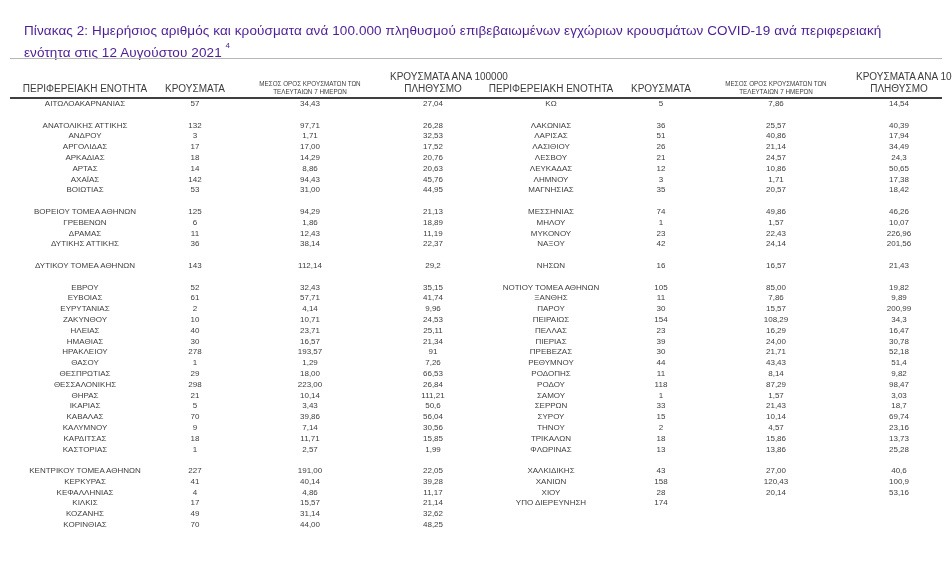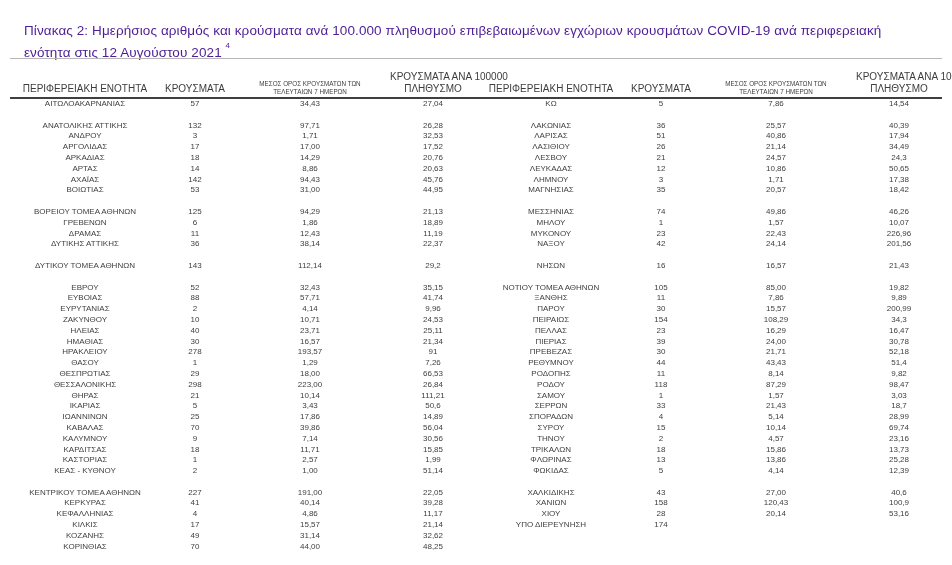--- a/index.html
+++ b/index.html
@@ -224,21 +224,21 @@
           <td>52</td>
           <td>32,43</td>
           <td>35,15</td>
           <td>ΝΟΤΙΟΥ ΤΟΜΕΑ ΑΘΗΝΩΝ</td>
           <td>105</td>
           <td>85,00</td>
           <td>19,82</td>
         </tr>
         <tr>
           <td>ΕΥΒΟΙΑΣ</td>
-          <td>88</td>
+          <td>61</td>
           <td>57,71</td>
           <td>41,74</td>
           <td>ΞΑΝΘΗΣ</td>
           <td>11</td>
           <td>7,86</td>
           <td>9,89</td>
         </tr>
         <tr>
           <td>ΕΥΡΥΤΑΝΙΑΣ</td>
           <td>2</td>
@@ -333,30 +333,20 @@
           <td>ΙΚΑΡΙΑΣ</td>
           <td>5</td>
           <td>3,43</td>
           <td>50,6</td>
           <td>ΣΕΡΡΩΝ</td>
           <td>33</td>
           <td>21,43</td>
           <td>18,7</td>
         </tr>
         <tr>
-          <td>ΙΩΑΝΝΙΝΩΝ</td>
-          <td>25</td>
-          <td>17,86</td>
-          <td>14,89</td>
-          <td>ΣΠΟΡΑΔΩΝ</td>
-          <td>4</td>
-          <td>5,14</td>
-          <td>28,99</td>
-        </tr>
-        <tr>
           <td>ΚΑΒΑΛΑΣ</td>
           <td>70</td>
           <td>39,86</td>
           <td>56,04</td>
           <td>ΣΥΡΟΥ</td>
           <td>15</td>
           <td>10,14</td>
           <td>69,74</td>
         </tr>
         <tr>
@@ -383,30 +373,20 @@
           <td>ΚΑΣΤΟΡΙΑΣ</td>
           <td>1</td>
           <td>2,57</td>
           <td>1,99</td>
           <td>ΦΛΩΡΙΝΑΣ</td>
           <td>13</td>
           <td>13,86</td>
           <td>25,28</td>
         </tr>
         <tr>
-          <td>ΚΕΑΣ - ΚΥΘΝΟΥ</td>
-          <td>2</td>
-          <td>1,00</td>
-          <td>51,14</td>
-          <td>ΦΩΚΙΔΑΣ</td>
-          <td>5</td>
-          <td>4,14</td>
-          <td>12,39</td>
-        </tr>
-        <tr>
           <td colspan="8" class="spacer"></td>
         </tr>
         <tr>
           <td>ΚΕΝΤΡΙΚΟΥ ΤΟΜΕΑ ΑΘΗΝΩΝ</td>
           <td>227</td>
           <td>191,00</td>
           <td>22,05</td>
           <td>ΧΑΛΚΙΔΙΚΗΣ</td>
           <td>43</td>
           <td>27,00</td>

